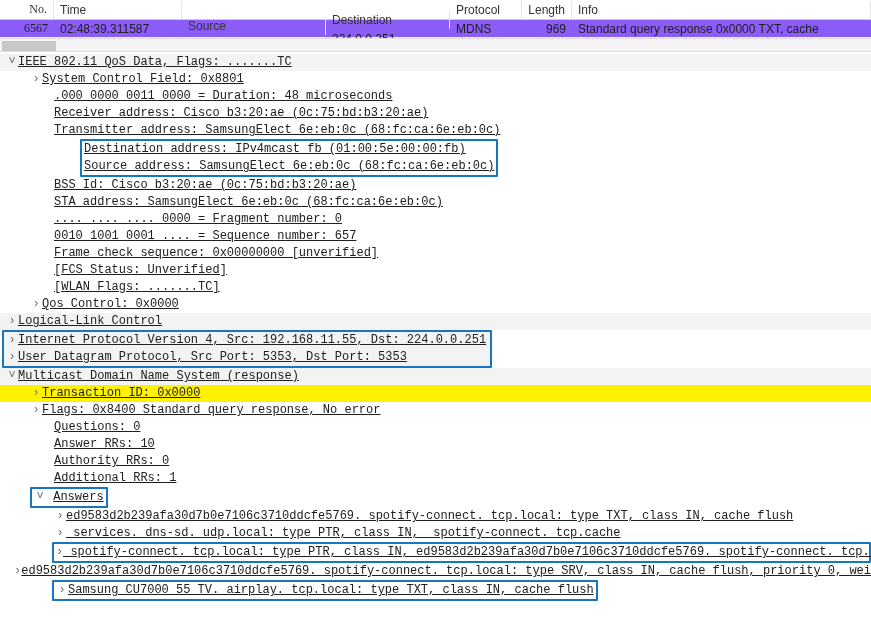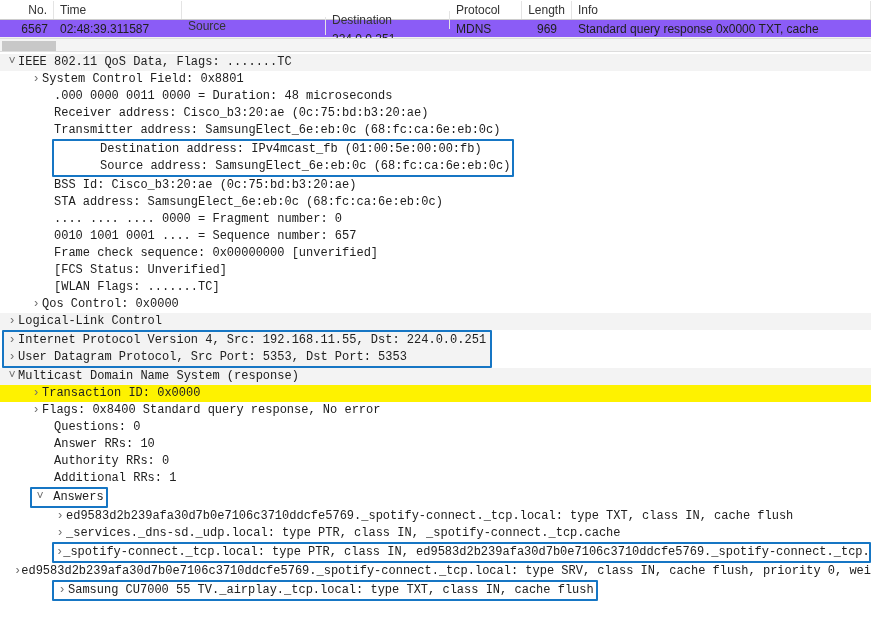--- a/index.html
+++ b/index.html
@@ -30,26 +30,26 @@
   .packet-row {
     display: flex;
     background: #8b5cf6;
     font-family: "Segoe UI", Arial, sans-serif;
     font-size: 12px;
     height: 18px;
     align-items: center;
     border-bottom: 1px solid #f0f0f0;
   }
   .packet-row .col { padding: 1px 6px; white-space: nowrap; overflow: hidden; }
-  .c-no   { width: 54px; text-align: right; }
+  .c-no   { width: 54px; text-align: right; font-family: Liberation Serif, serif; }
   .c-time { width: 128px; }
   .c-src  { width: 144px; margin-top: 32px; }
   .c-dst  { width: 124px; margin-top: 20px; }
   .c-prot { width: 72px; }
-  .c-len  { width: 50px; text-align: center;}
+  .c-len  { width: 50px; text-align: right;}
   .c-info { flex: 1; }
   .hscroll {
     height: 14px;
     background: #f4f4f4;
     border-top: 1px solid #ddd;
     border-bottom: 1px solid #ddd;
     position: relative;
   }
   .hscroll .thumb {
     position: absolute;
@@ -74,21 +74,21 @@
     text-align: center;
     color: #707070;
   }
   .shaded { background: #f3f3f3; }
   .yellow { background: #fef200; }
   .bluebox {
     border: 2px solid #1676c4;
     border-radius: 1px;
   }
   .bluebox-pad { padding: 0 2px; }
-  .txt { display: inline; }
+  .txt { display: inline; text-decoration: underline; }
 </style>
 </head>
 <body>
 
 <div class="cols-header">
   <div class="col c-no">No.</div>
   <div class="col c-time">Time</div>
   <div class="col c-src">Source</div>
   <div class="col c-dst">Destination</div>
   <div class="col c-prot">Protocol</div>
@@ -130,21 +130,21 @@
   <div class="row">
     <span class="ind i2"></span>
       <span class="txt">Receiver address: Cisco_b3:20:ae (0c:75:bd:b3:20:ae)</span>
   </div>
   <div class="row">
     <span class="ind i2"></span>
       <span class="txt">Transmitter address: SamsungElect_6e:eb:0c (68:fc:ca:6e:eb:0c)</span>
   </div>
 
   
-  <div class="bluebox" style="margin-left:52px; display:inline-block;padding-left:44px;">
+  <div class="bluebox" style="margin-left:80px; display:inline-block;">
     <div class="row bluebox-pad">
       <span class="txt">Destination address: IPv4mcast_fb (01:00:5e:00:00:fb)</span>
     </div>
     <div class="row bluebox-pad">
       <span class="txt">Source address: SamsungElect_6e:eb:0c (68:fc:ca:6e:eb:0c)</span>
     </div>
   </div>
 
   <div class="row">
     <span class="ind i2"></span>

